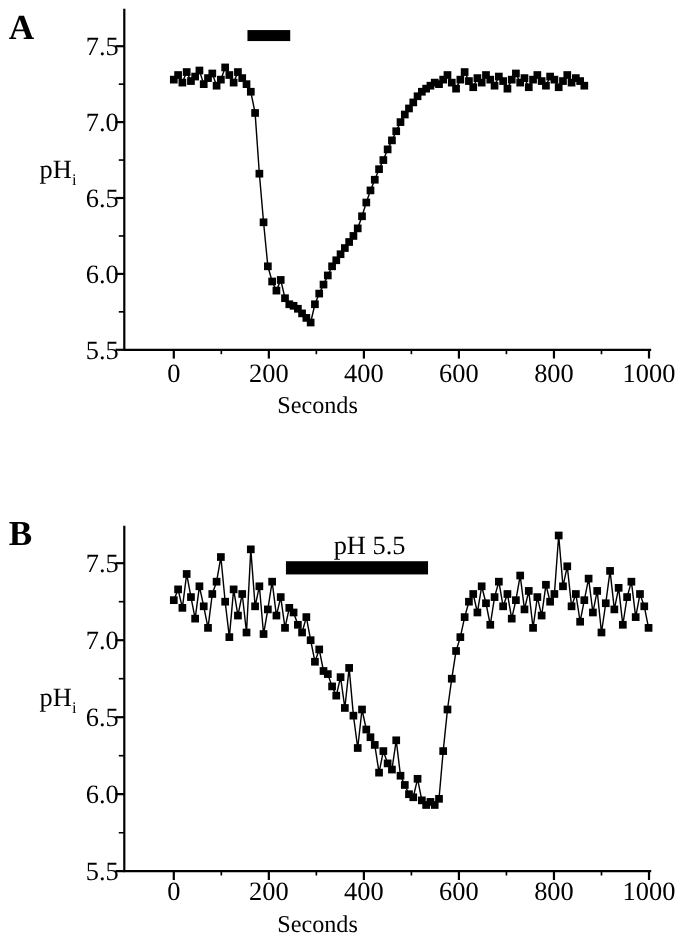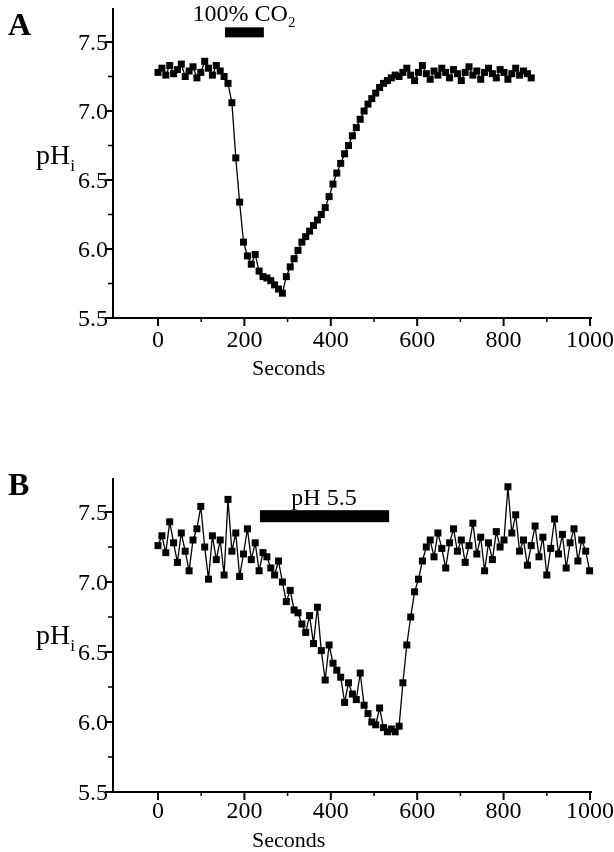--- a/index.html
+++ b/index.html
@@ -3,21 +3,21 @@
 <meta charset="utf-8">
 <style>
   html,body{margin:0;padding:0;background:#ffffff;}
   .page{position:relative;width:614px;height:852px;background:#ffffff;overflow:hidden;
         font-family:"Liberation Serif",serif;color:#000;}
   .panel{position:absolute;left:0;width:614px;}
   .panel svg{position:absolute;left:0;top:0;}
   .plabel{position:absolute;font-weight:bold;font-size:32px;line-height:34px;}
   .annot{position:absolute;width:200px;text-align:center;font-size:24px;line-height:26px;white-space:nowrap;}
   .annot sub,.ylab sub{font-size:0.62em;}
-  .ylab{position:absolute;font-size:28px;line-height:26px;}
+  .ylab{position:absolute;font-size:24px;line-height:26px;}
   .xlab{position:absolute;width:200px;text-align:left;font-size:22px;line-height:24px;}
 </style>
 </head>
 <body>
 
 <div class="page">
 
   <div class="panel" style="top:0;height:430px;">
     <svg id="svgA" width="614" height="430" viewBox="0 0 614 430">
         <g stroke="#000000" stroke-width="2" fill="none">
@@ -158,23 +158,20 @@
           <rect x="504.4" y="75.8" width="7" height="7" fill="#000000"></rect>
           <rect x="508.3" y="70.2" width="7" height="7" fill="#000000"></rect>
           <rect x="512.2" y="64.7" width="7" height="7" fill="#000000"></rect>
           <rect x="516.1" y="71.6" width="7" height="7" fill="#000000"></rect>
           <rect x="520.0" y="67.5" width="7" height="7" fill="#000000"></rect>
           <rect x="523.9" y="70.2" width="7" height="7" fill="#000000"></rect>
           <rect x="527.7" y="74.4" width="7" height="7" fill="#000000"></rect>
         </g>
       </svg>
     <div class="plabel" style="left:8px;top:7px;">A</div>
-    <div class="annot" style="left:144px;top:0;">
-      <span>100% CO</span><sub>2</sub>
-    </div>
     <div class="ylab" style="left:36px;top:142px;">
       <span>pH</span><sub>i</sub>
     </div>
     <div class="xlab" style="left:252px;top:356px;">Seconds</div>
   </div>
 
   <div class="panel" style="top:440px;height:412px;">
     <svg id="svgB" width="614" height="412" viewBox="0 0 614 412">
         <g stroke="#000000" stroke-width="2" fill="none">
           <path d="M113 38 V352 H592"></path>
@@ -329,21 +326,21 @@
           <rect x="562.7" y="124.5" width="7" height="7" fill="#000000"></rect>
           <rect x="566.6" y="99.3" width="7" height="7" fill="#000000"></rect>
           <rect x="570.5" y="85.3" width="7" height="7" fill="#000000"></rect>
           <rect x="574.4" y="117.5" width="7" height="7" fill="#000000"></rect>
           <rect x="578.3" y="96.5" width="7" height="7" fill="#000000"></rect>
           <rect x="582.2" y="107.7" width="7" height="7" fill="#000000"></rect>
           <rect x="586.1" y="127.3" width="7" height="7" fill="#000000"></rect>
         </g>
       </svg>
     <div class="plabel" style="left:8px;top:27px;">B</div>
-    <div class="annot" style="left:224px;top:44px;">
+    <div class="annot" style="left:236px;top:44px;">
       <span>pH 5.5</span><sub></sub>
     </div>
     <div class="ylab" style="left:36px;top:182px;">
       <span>pH</span><sub>i</sub>
     </div>
     <div class="xlab" style="left:252px;top:388px;">Seconds</div>
   </div>
 
 </div>
 

